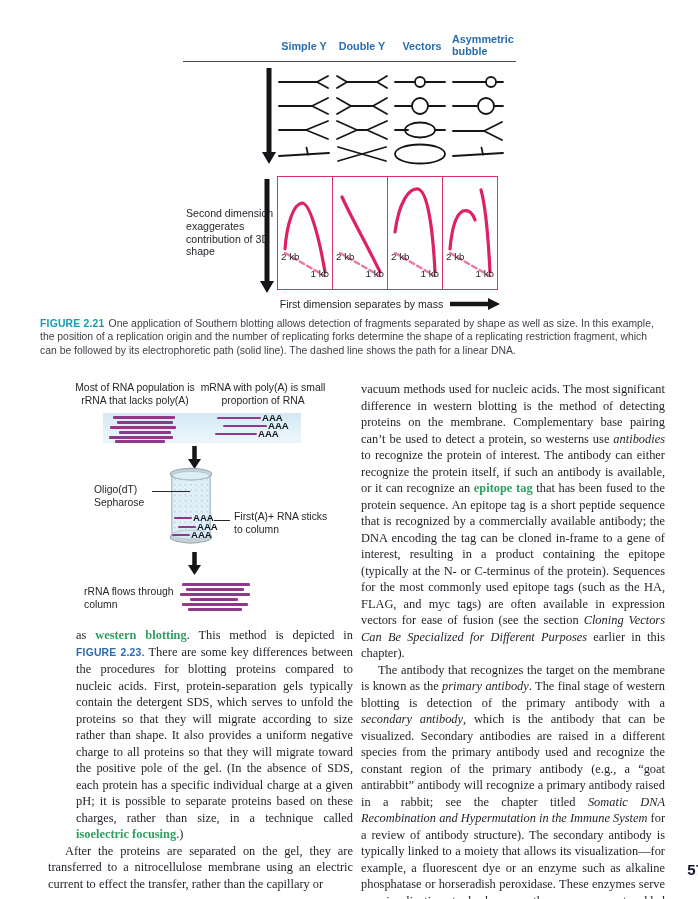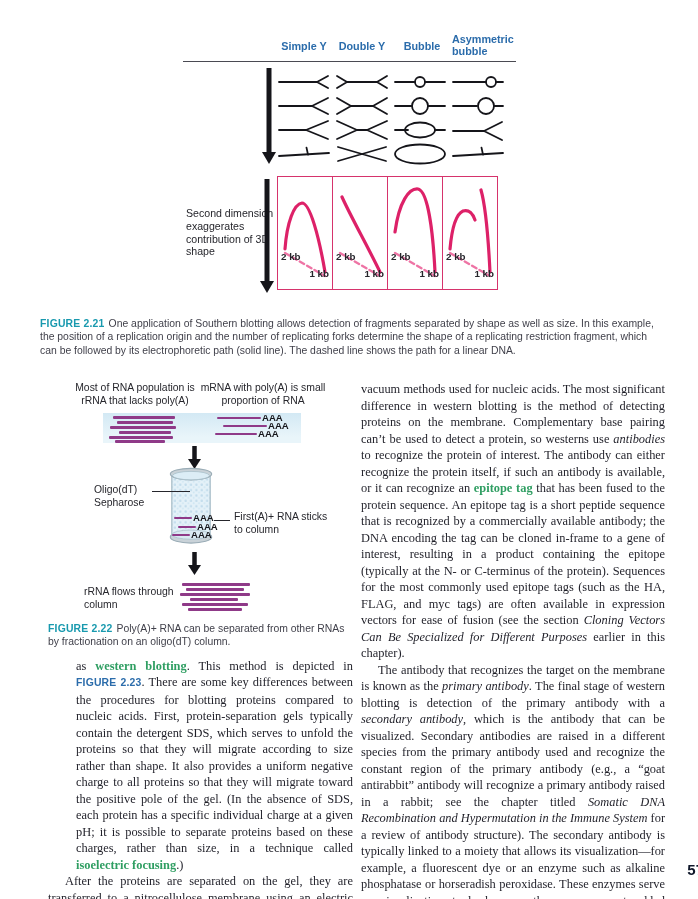--- a/index.html
+++ b/index.html
@@ -7,21 +7,21 @@
         font-family:"Liberation Sans",sans-serif;color:#222;padding-left:38px;}
   
   .fig21{position:absolute;left:0;top:0;width:698px;height:315px;}
   .f21-header{position:absolute;top:40px;font-size:10.8px;font-weight:700;color:#2b6cab;text-align:center;}
   .f21-header.h4{top:33px;text-align:left;}
   .f21-rule{position:absolute;left:183px;top:61px;width:333px;height:1.3px;background:#4a4a52;}
   .f21-sidelabel{position:absolute;font-size:10.6px;line-height:12.8px;color:#26262c;}
   .varrow{position:absolute;}
   .cellsvg{position:absolute;}
   .panels{position:absolute;left:277px;top:176px;display:flex;}
-  .panel{position:relative;width:54px;height:112px;border:1.6px solid #d6336c;border-right:none;font-weight:bold;}
+  .panel{position:relative;width:54px;height:112px;border:1.6px solid #d6336c;border-right:none;}
   .panel:last-child{border-right:1.6px solid #d6336c;}
   .panel svg{position:absolute;left:0;top:0;}
   .kb2{position:absolute;left:3px;top:74px;font-size:9.8px;color:#26262c;}
   .kb1{position:absolute;right:3px;top:91px;font-size:9.8px;color:#26262c;}
   .f21-axis{position:absolute;left:240px;top:298px;width:300px;display:flex;align-items:center;justify-content:center;gap:7px;}
   .f21-axis span{font-size:10.6px;color:#26262c;}
   
   .caption{font-size:10.4px;line-height:13.4px;color:#3f3f49;margin:0;}
   .cap21{position:absolute;left:40px;top:317px;width:618px;}
   .cap-tag{color:#1899ae;font-weight:700;margin-right:4px;letter-spacing:.2px;}
@@ -54,21 +54,21 @@
   .corner-tab{position:absolute;right:0;top:856px;width:22px;height:36px;background:#d8eaf3;}
 </style>
 </head>
 <body>
 
 <div class="page">
 
   <div class="fig21">
     <span class="f21-header" style="left:274px;width:60px;">Simple Y</span>
     <span class="f21-header" style="left:332px;width:60px;">Double Y</span>
-    <span class="f21-header" style="left:392px;width:60px;">Bubble</span>
+    <span class="f21-header" style="left:392px;width:60px;">Vectors</span>
     <span class="f21-header h4" style="left:452px;width:66px;">Asymmetric bubble</span>
     <div class="f21-rule"></div>
 
     <svg class="varrow" style="left:262px;top:68px;" width="14" height="96">
       <line x1="7" y1="0" x2="7" y2="84" stroke="#15151a" stroke-width="5"></line>
       <polygon points="0,84 14,84 7,96" fill="#15151a"></polygon>
     </svg>
 
     <svg class="cellsvg" style="left:276px;top:70px;" width="56" height="24" fill="none" stroke="#15151a" stroke-width="1.8" stroke-linecap="round">
         <path d="M3 12h38"></path>
@@ -171,20 +171,27 @@
         <svg width="54" height="112" fill="none" stroke-linecap="round">
           <path d="M7 76 L47 99" stroke="#ee74a5" stroke-width="2.4" stroke-dasharray="5 3.5"></path>
           <path d="M7 72 C9 50 13 37 20 34 C26 32 30 37 32 43" stroke="#dd2168" stroke-width="3.2"></path>
           <path d="M38 13 C42 27 45 55 47 95" stroke="#dd2168" stroke-width="3.2"></path>
         </svg>
         <span class="kb2">2 kb</span>
         <span class="kb1">1 kb</span>
       </div>
     </div>
 
+    <div class="f21-axis">
+      <span>First dimension separates by mass</span>
+      <svg width="50" height="12">
+        <line x1="0" y1="6" x2="38" y2="6" stroke="#15151a" stroke-width="4.5"></line>
+        <polygon points="38,0 38,12 50,6" fill="#15151a"></polygon>
+      </svg>
+    </div>
   </div>
 
   <p class="caption cap21"><span class="cap-tag">FIGURE 2.21</span><span>One application of Southern blotting allows detection of fragments separated by shape as well as size. In this example, the position of a replication origin and the number of replicating forks determine the shape of a replicating restriction fragment, which can be followed by its electrophoretic path (solid line). The dashed line shows the path for a linear DNA.</span></p>
 
   <div class="col-left">
 
     <figure class="fig22">
       <div class="f22-label f22-center" style="left:24px;top:2px;width:126px;">Most of RNA population is rRNA that lacks poly(A)</div>
       <div class="f22-label f22-center" style="left:152px;top:2px;width:126px;">mRNA with poly(A) is small proportion of RNA</div>
 
@@ -259,21 +266,20 @@
         <div class="rna-bar" style="left:8px;top:0;width:68px;"></div>
         <div class="rna-bar" style="left:12px;top:5px;width:58px;"></div>
         <div class="rna-bar" style="left:6px;top:10px;width:70px;"></div>
         <div class="rna-bar" style="left:16px;top:15px;width:48px;"></div>
         <div class="rna-bar" style="left:8px;top:20px;width:66px;"></div>
         <div class="rna-bar" style="left:14px;top:25px;width:54px;"></div>
       </div>
       <div class="f22-label" style="left:36px;top:206px;width:92px;">rRNA flows through column</div>
     </figure>
 
-    <p class="caption cap22"><span class="cap-tag">FIGURE 2.22</span><span>Poly(A)+ RNA can be separated from other RNAs by fractionation on an oligo(dT) column.</span></p>
 
     <p class="body-p bodygap"><span class="seg-n">as </span><span class="seg-term">western blotting</span><span class="seg-n">. This method is depicted in </span><span class="seg-figref">FIGURE 2.23</span><span class="seg-n">. There are some key differences between the procedures for blotting proteins compared to nucleic acids. First, protein-separation gels typically contain the detergent SDS, which serves to unfold the proteins so that they will migrate according to size rather than shape. It also provides a uniform negative charge to all proteins so that they will migrate toward the positive pole of the gel. (In the absence of SDS, each protein has a specific individual charge at a given pH; it is possible to separate proteins based on these charges, rather than size, in a technique called </span><span class="seg-term">isoelectric focusing</span><span class="seg-n">.)</span></p>
     <p class="body-p indent"><span class="seg-n">After the proteins are separated on the gel, they are transferred to a nitrocellulose membrane using an electric current to effect the transfer, rather than the capillary or</span></p>
   </div>
 
   <div class="col-right">
     <p class="body-p"><span class="seg-n">vacuum methods used for nucleic acids. The most significant difference in western blotting is the method of detecting proteins on the membrane. Complementary base pairing can’t be used to detect a protein, so westerns use </span><span class="seg-i">antibodies</span><span class="seg-n"> to recognize the protein of interest. The antibody can either recognize the protein itself, if such an antibody is available, or it can recognize an </span><span class="seg-term">epitope tag</span><span class="seg-n"> that has been fused to the protein sequence. An epitope tag is a short peptide sequence that is recognized by a commercially available antibody; the DNA encoding the tag can be cloned in-frame to a gene of interest, resulting in a product containing the epitope (typically at the N- or C-terminus of the protein). Sequences for the most commonly used epitope tags (such as the HA, FLAG, and myc tags) are often available in expression vectors for ease of fusion (see the section </span><span class="seg-i">Cloning Vectors Can Be Specialized for Different Purposes</span><span class="seg-n"> earlier in this chapter).</span></p>
     <p class="body-p indent"><span class="seg-n">The antibody that recognizes the target on the membrane is known as the </span><span class="seg-i">primary antibody</span><span class="seg-n">. The final stage of western blotting is detection of the primary antibody with a </span><span class="seg-i">secondary antibody</span><span class="seg-n">, which is the antibody that can be visualized. Secondary antibodies are raised in a different species from the primary antibody used and recognize the constant region of the primary antibody (e.g., a “goat antirabbit” antibody will recognize a primary antibody raised in a rabbit; see the chapter titled </span><span class="seg-i">Somatic DNA Recombination and Hypermutation in the Immune System</span><span class="seg-n"> for a review of antibody structure). The secondary antibody is typically linked to a moiety that allows its visualization—for example, a fluorescent dye or an enzyme such as alkaline phosphatase or horseradish peroxidase. These enzymes serve as visualization tools because they can convert added substrates to a colored product </span></p>
   </div>
 

